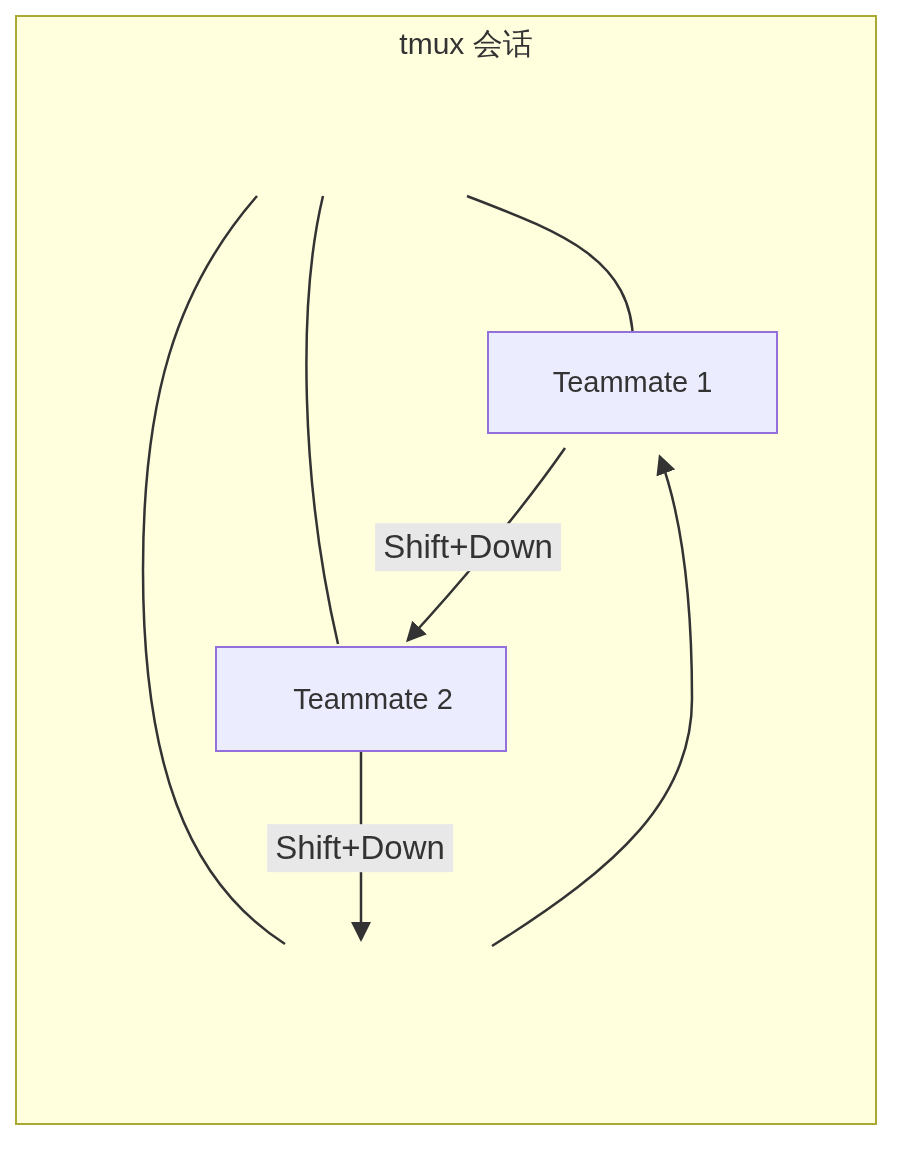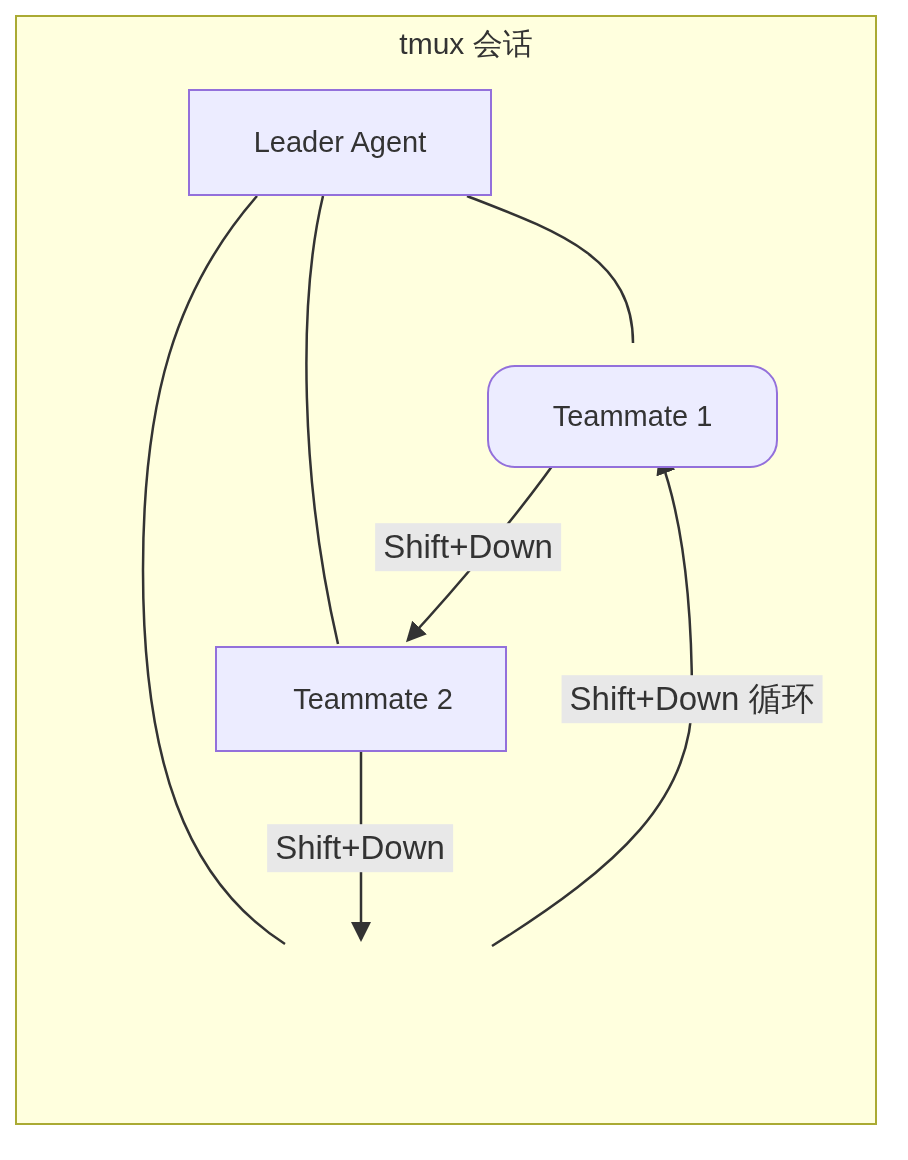--- a/index.html
+++ b/index.html
@@ -28,21 +28,21 @@
   svg.edges path.edge{
     fill:none; stroke:var(--edge_color); stroke-width:2.5px;
   }
   .node{
     position:absolute; background:var(--node_fill);
     border:2px solid var(--node_border); color:var(--text_color);
     display:flex; align-items:center; justify-content:center;
     font-size:29px;
   }
   .node-leader{left:188px; top:89px;  width:304px; height:107px;}
-  .node-t1    {left:487px; top:365px; width:291px; height:103px;border-radius:28px;}
+  .node-t1    {left:487px; top:331px; width:291px; height:103px;}
   .node-t2    {left:215px; top:646px; width:292px; height:106px;padding-left:24px;}
   .node-t3    {left:215px; top:946px; width:292px; height:107px;}
   .edge-label{
     position:absolute; transform:translate(-50%,-50%);
     background:var(--label_bg); color:var(--text_color);
     font-size:33px; line-height:1.2; padding:4px 8px; white-space:nowrap;
   }
   .edge-label-1{left:468px; top:547px;}
   .edge-label-2{left:360px; top:848px;}
   .edge-label-loop{left:692px; top:699px;}
@@ -64,32 +64,28 @@
     </defs>
 
     <path class="edge" d="M 467 196 C 560 232, 633 258, 633 343"></path>
     <path class="edge" d="M 323 196 C 298 300, 300 480, 338 644"></path>
     <path class="edge" d="M 257 196 C 175 290, 143 400, 143 570 C 143 760, 185 880, 285 944"></path>
     <path class="edge" marker-end="url(#arrow)" d="M 565 448 C 522 510, 458 586, 408 640"></path>
     <path class="edge" marker-end="url(#arrow)" d="M 361 752 L 361 939"></path>
     <path class="edge" marker-end="url(#arrow)" d="M 492 946 C 620 866, 692 798, 692 699 C 692 590, 681 514, 660 457"></path>
   </svg>
 
-  <div class="node node-leader">
-    <span>Leader Agent</span>
-  </div>
 
   <div class="node node-t1">
     <span>Teammate 1</span>
   </div>
 
   <div class="node node-t2">
     <span>Teammate 2</span>
   </div>
 
 
   <div class="edge-label edge-label-1">Shift+Down</div>
 
-  <div class="edge-label edge-label-loop">Shift+Down 循环</div>
 
   <div class="edge-label edge-label-2">Shift+Down</div>
 
 </div>
 
 </body></html>

